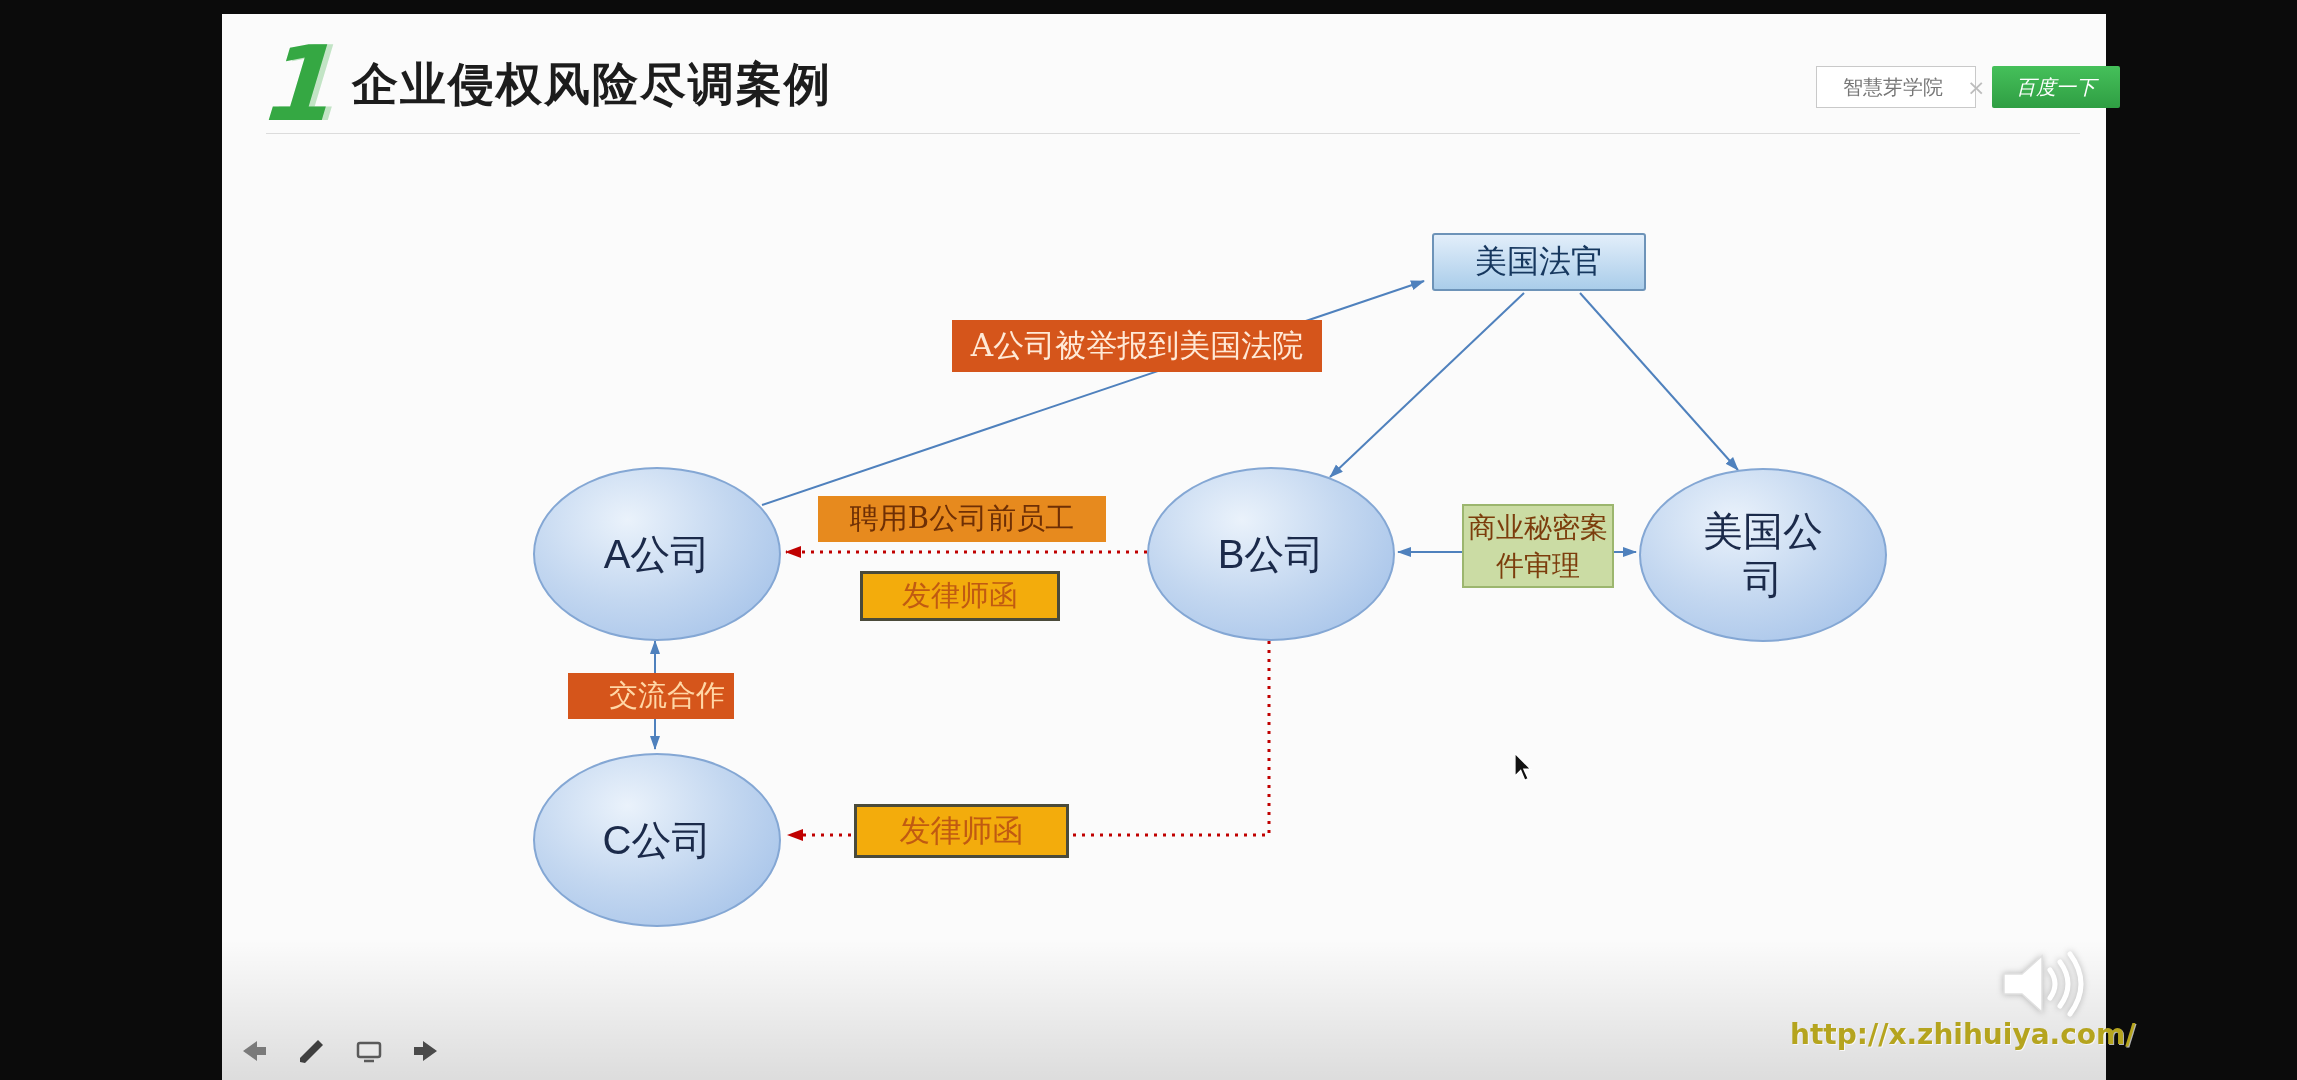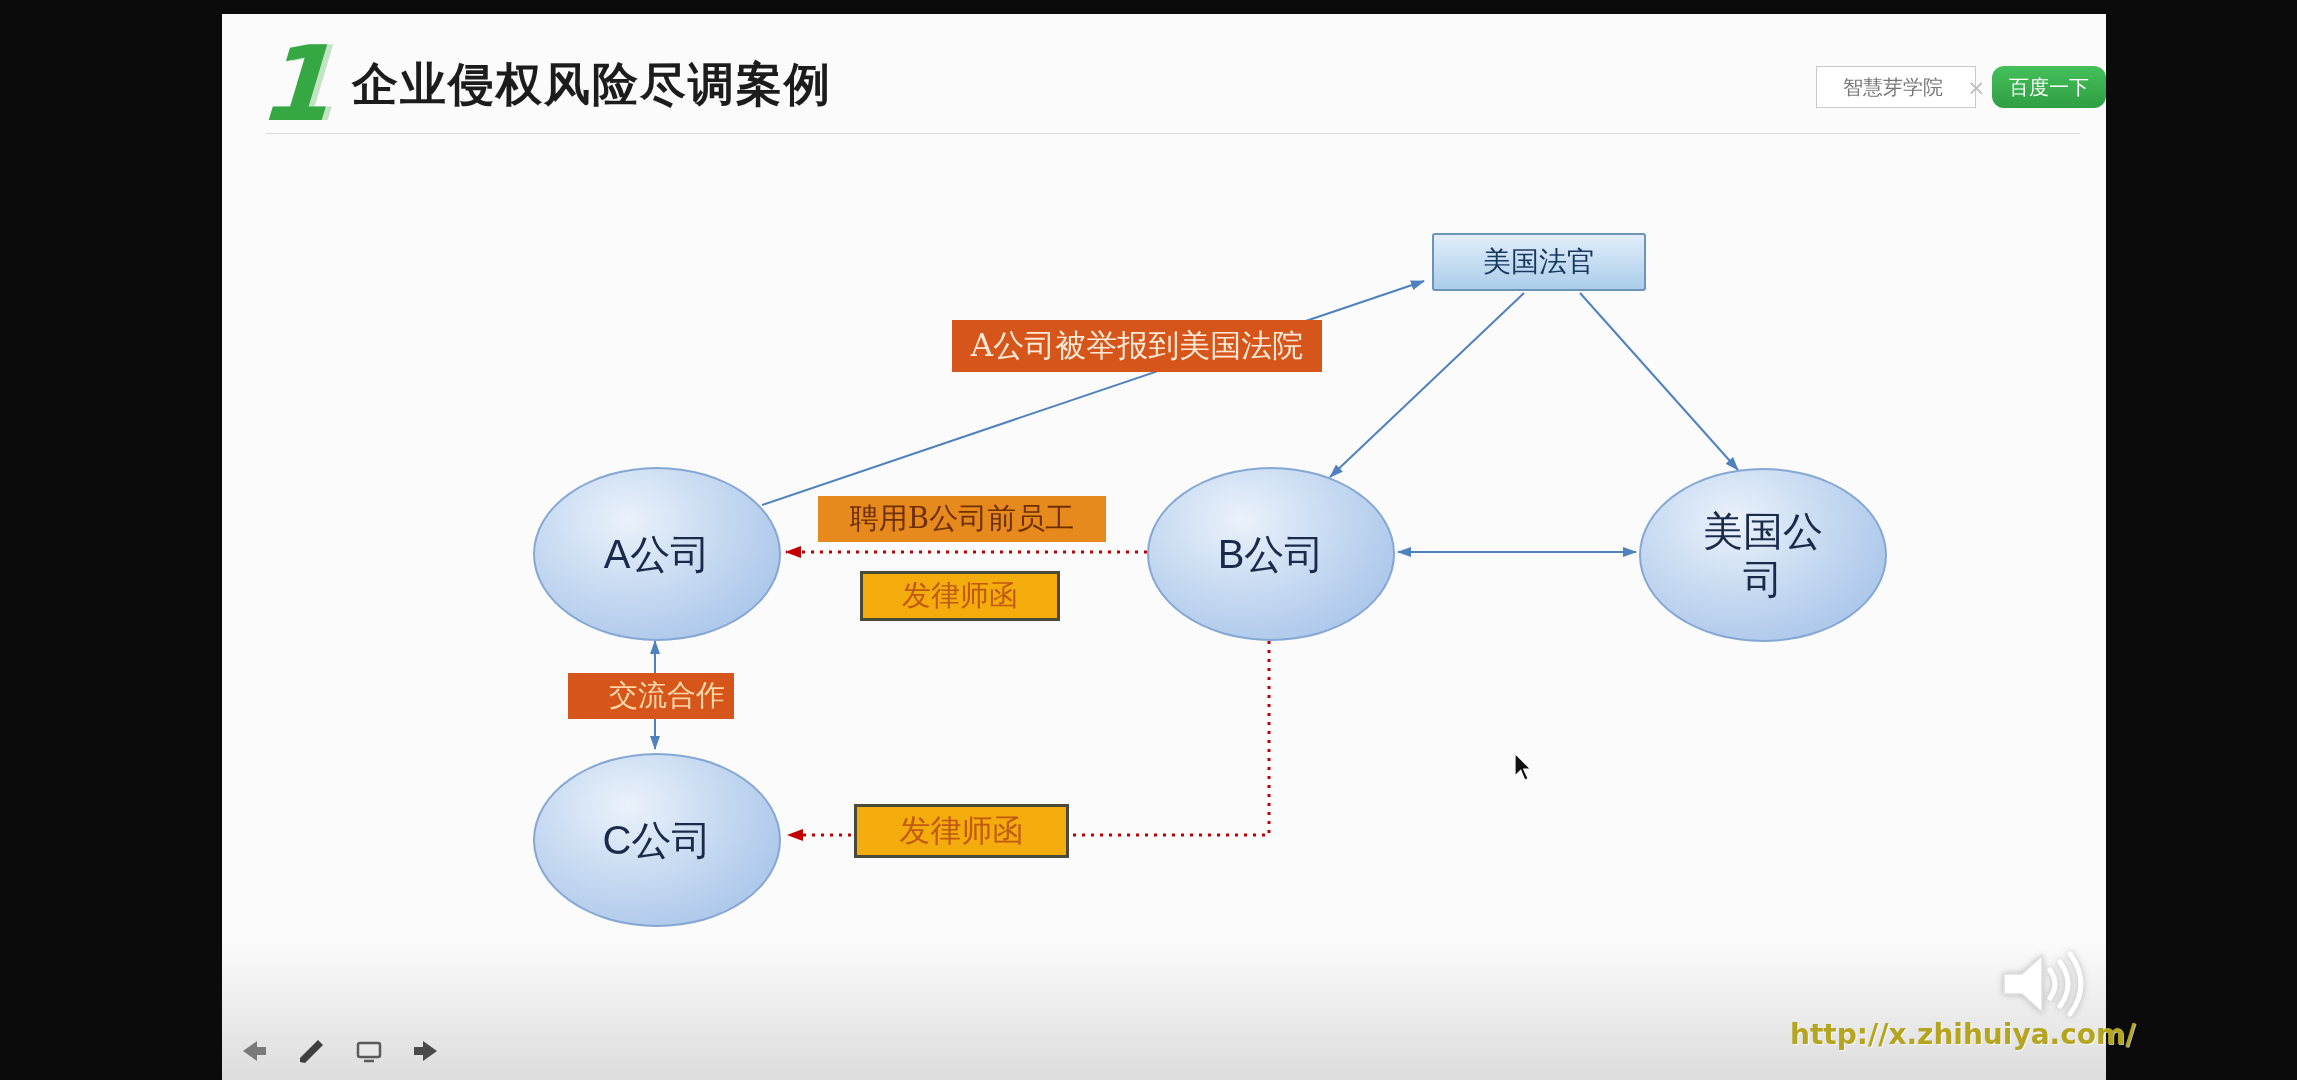--- a/index.html
+++ b/index.html
@@ -15,38 +15,38 @@
         transform:skewX(-6deg);text-shadow:6px 0 0 rgba(63,174,73,0.30);}
   #title{position:absolute;left:352px;top:54px;font-size:46px;color:#1c1c1c;letter-spacing:2px;
         font-family:"DejaVu Serif","Liberation Serif",serif;font-weight:bold;}
   #divider{position:absolute;left:266px;top:133px;width:1814px;height:1px;background:#dcdcdc;}
 
   #search-box{position:absolute;left:1816px;top:66px;width:160px;height:42px;background:#fff;
         border:1px solid #c9c9c9;box-sizing:border-box;display:flex;align-items:center;padding:0 24px;}
   #search-box input{border:none;outline:none;width:118px;font-size:20px;color:#777;background:transparent;
         font-family:"DejaVu Serif",serif;}
   #search-clear{color:#bdbdbd;font-size:22px;margin-left:4px;cursor:pointer;}
-  #search-btn{position:absolute;left:1992px;top:66px;width:114px;height:42px;border:none;border-radius:12px;
+  #search-btn{position:absolute;left:1992px;top:66px;width:128px;height:42px;border:none;border-radius:2px;
         background:linear-gradient(#45c05a,#2f9e43);color:#fff;font-size:20px;display:flex;
-        align-items:center;justify-content:center;font-family:"DejaVu Serif",serif;cursor:pointer;}
+        align-items:center;justify-content:center;font-family:"DejaVu Serif",serif;cursor:pointer;font-style:italic;}
 
   
   .ellipse{position:absolute;width:244px;height:170px;border-radius:50%;
         background:radial-gradient(ellipse at 38% 30%,#eaf2fb 0%,#c3d7f0 48%,#9dbde7 100%);
         border:2px solid #84a7d4;display:flex;align-items:center;justify-content:center;
         color:#1b2a4a;font-size:40px;font-family:Liberation Sans, sans-serif;}
   #node-a{left:533px;top:467px;}
   #node-b{left:1147px;top:467px;}
   #node-us{left:1639px;top:468px;}
   #node-us .wrap{width:132px;text-align:center;line-height:1.2;}
   #node-c{left:533px;top:753px;}
 
   #node-judge{position:absolute;left:1432px;top:233px;width:214px;height:58px;border-radius:3px;
         background:linear-gradient(180deg,#e2eefa,#aacdea);border:2px solid #6d93b8;color:#16375e;
-        font-size:28px;display:flex;align-items:center;justify-content:center;box-sizing:border-box;
+        font-size:32px;display:flex;align-items:center;justify-content:center;box-sizing:border-box;
         font-family:"DejaVu Serif",serif;}
 
   .dlabel{position:absolute;display:flex;align-items:center;justify-content:center;
         font-family:"DejaVu Serif","Liberation Serif",serif;box-sizing:border-box;}
   #label-report{left:952px;top:320px;width:370px;height:52px;background:#D5551B;color:#FFE9D6;font-size:31px;}
   #label-hire{left:818px;top:496px;width:288px;height:46px;background:#E78A1E;color:#6E2F05;font-size:29px;}
   #label-lawyer1{left:860px;top:571px;width:200px;height:50px;background:#F3AC0C;border:3px solid #4a4a3a;
         color:#C05A12;font-size:29px;}
   #label-secret{left:1462px;top:504px;width:152px;height:84px;background:#CBDCA4;border:2px solid #9cb66e;
         color:#7C3D0C;font-size:28px;line-height:1.35;text-align:center;padding-top:2px;}
@@ -115,20 +115,21 @@
 
   <div id="node-a" class="ellipse">A公司</div>
   <div id="node-us" class="ellipse">
     <span class="wrap">美国公司</span>
   </div>
   <div id="node-b" class="ellipse">B公司</div>
   <div id="node-c" class="ellipse">C公司</div>
 
   <div id="label-hire" class="dlabel">聘用B公司前员工</div>
   <div id="label-lawyer1" class="dlabel">发律师函</div>
+  <div id="label-secret" class="dlabel">商业秘密案件审理</div>
   <div id="label-coop" class="dlabel">交流合作</div>
   <div id="label-lawyer2" class="dlabel">发律师函</div>
 
   <div class="slide-shade"></div>
 
   <div id="toolbar">
     <span class="tool">
       <svg width="32" height="32" viewBox="0 0 32 32">
         <path d="M20 6 L6 16 L20 26 L20 20 L29 20 L29 12 L20 12 Z" fill="#7a7a7a"></path>
       </svg>

